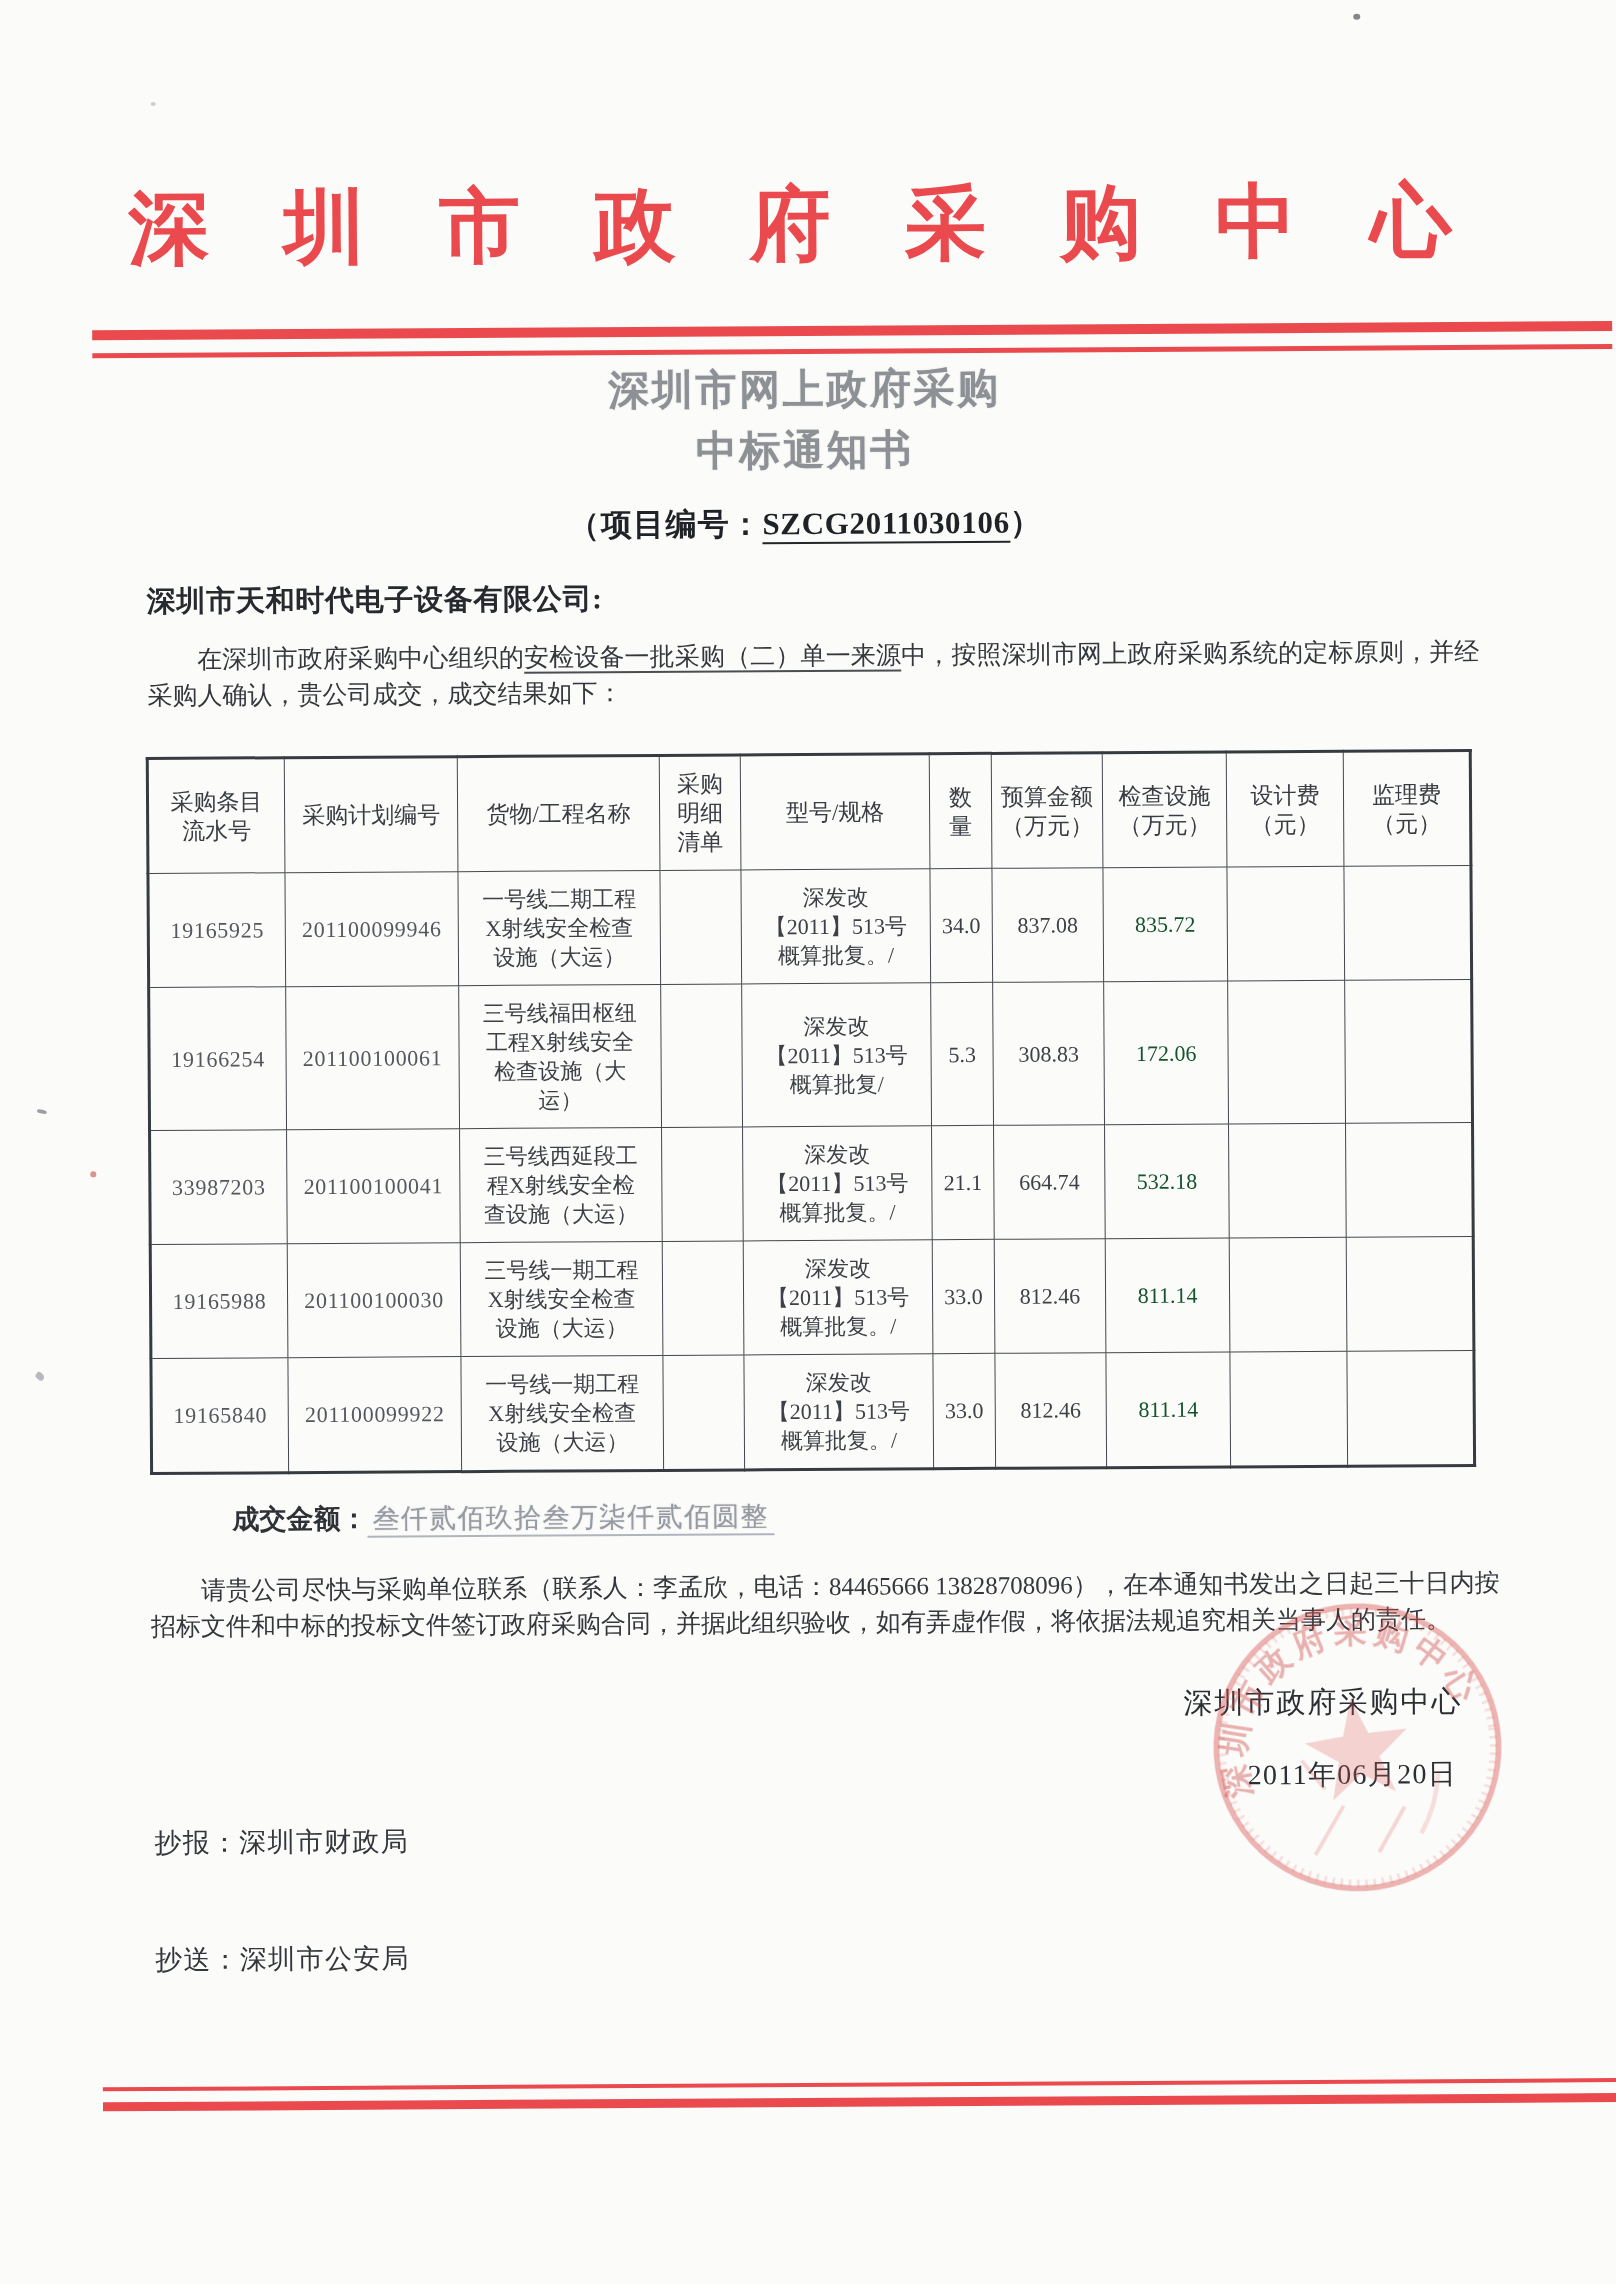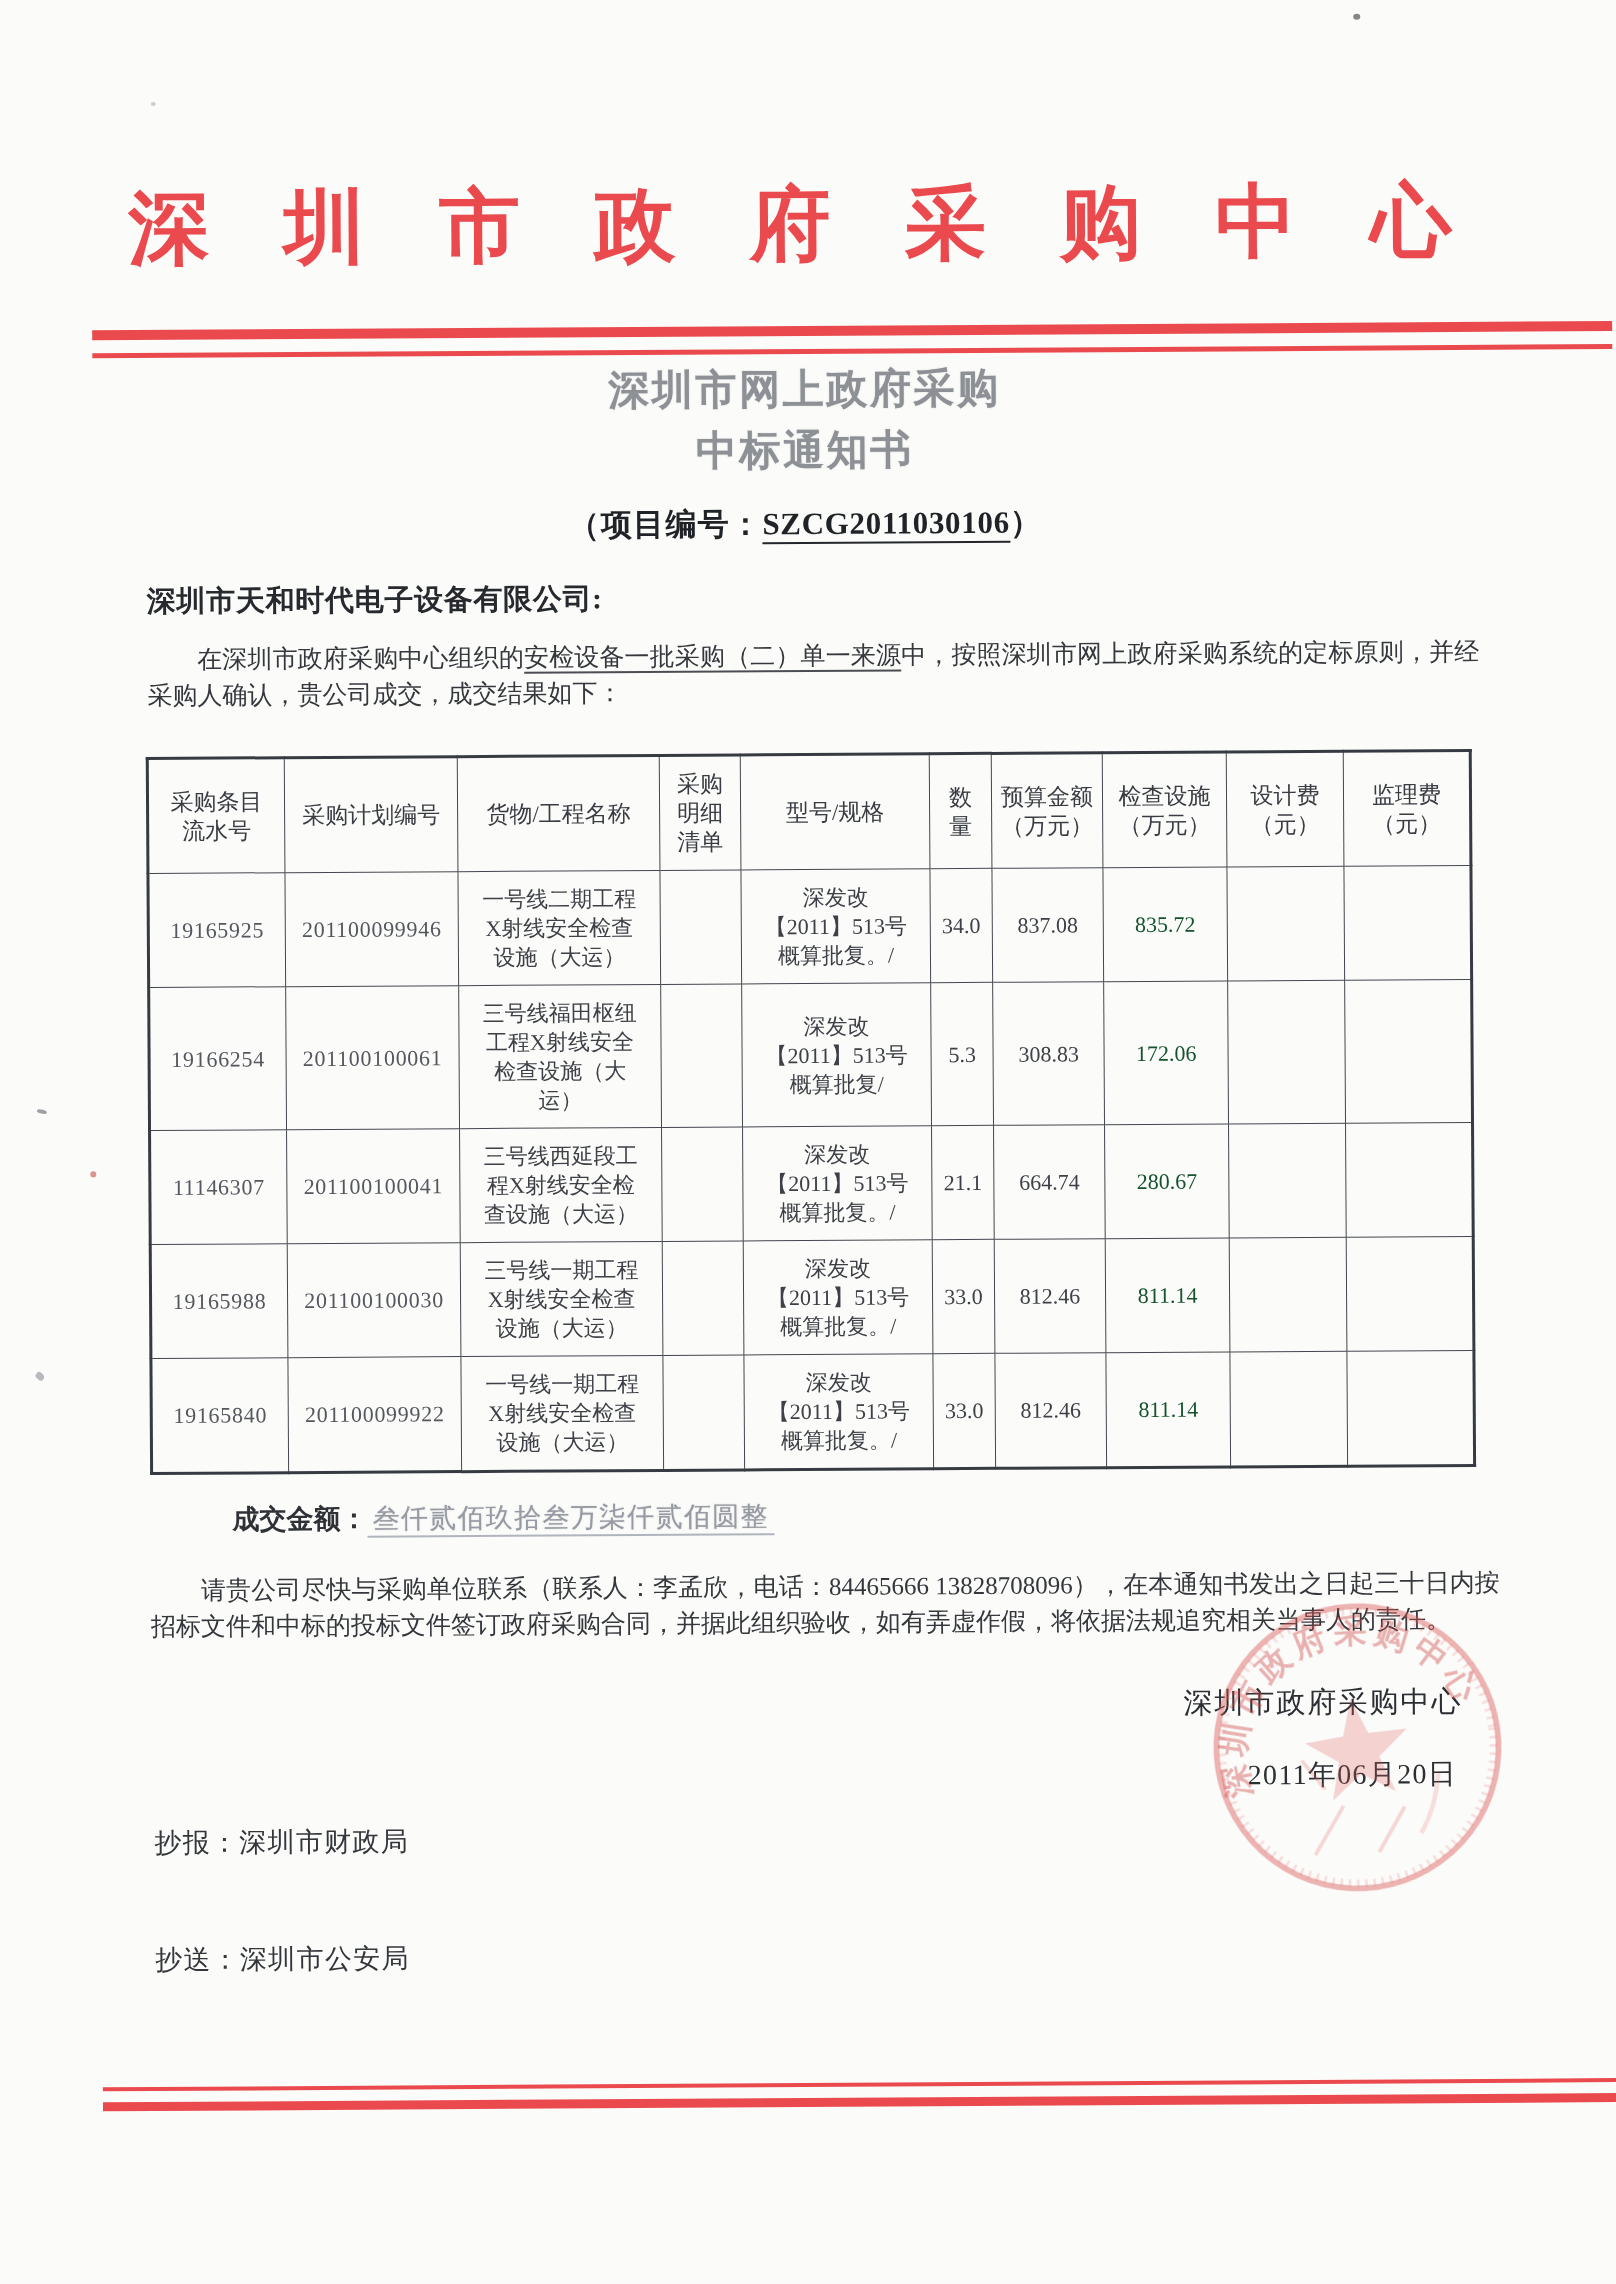--- a/index.html
+++ b/index.html
@@ -198,32 +198,32 @@
           <td>深发改
 【2011】513号
 概算批复/</td>
           <td>5.3</td>
           <td>308.83</td>
           <td class="faded">172.06</td>
           <td></td>
           <td></td>
         </tr>
         <tr>
-          <td class="num">11146307</td>
+          <td class="num">33987203</td>
           <td class="num">201100100041</td>
           <td>三号线西延段工
 程X射线安全检
 查设施（大运）</td>
           <td></td>
           <td>深发改
 【2011】513号
 概算批复。/</td>
           <td>21.1</td>
           <td>664.74</td>
-          <td class="faded">280.67</td>
+          <td class="faded">532.18</td>
           <td></td>
           <td></td>
         </tr>
         <tr>
           <td class="num">19165988</td>
           <td class="num">201100100030</td>
           <td>三号线一期工程
 X射线安全检查
 设施（大运）</td>
           <td></td>

